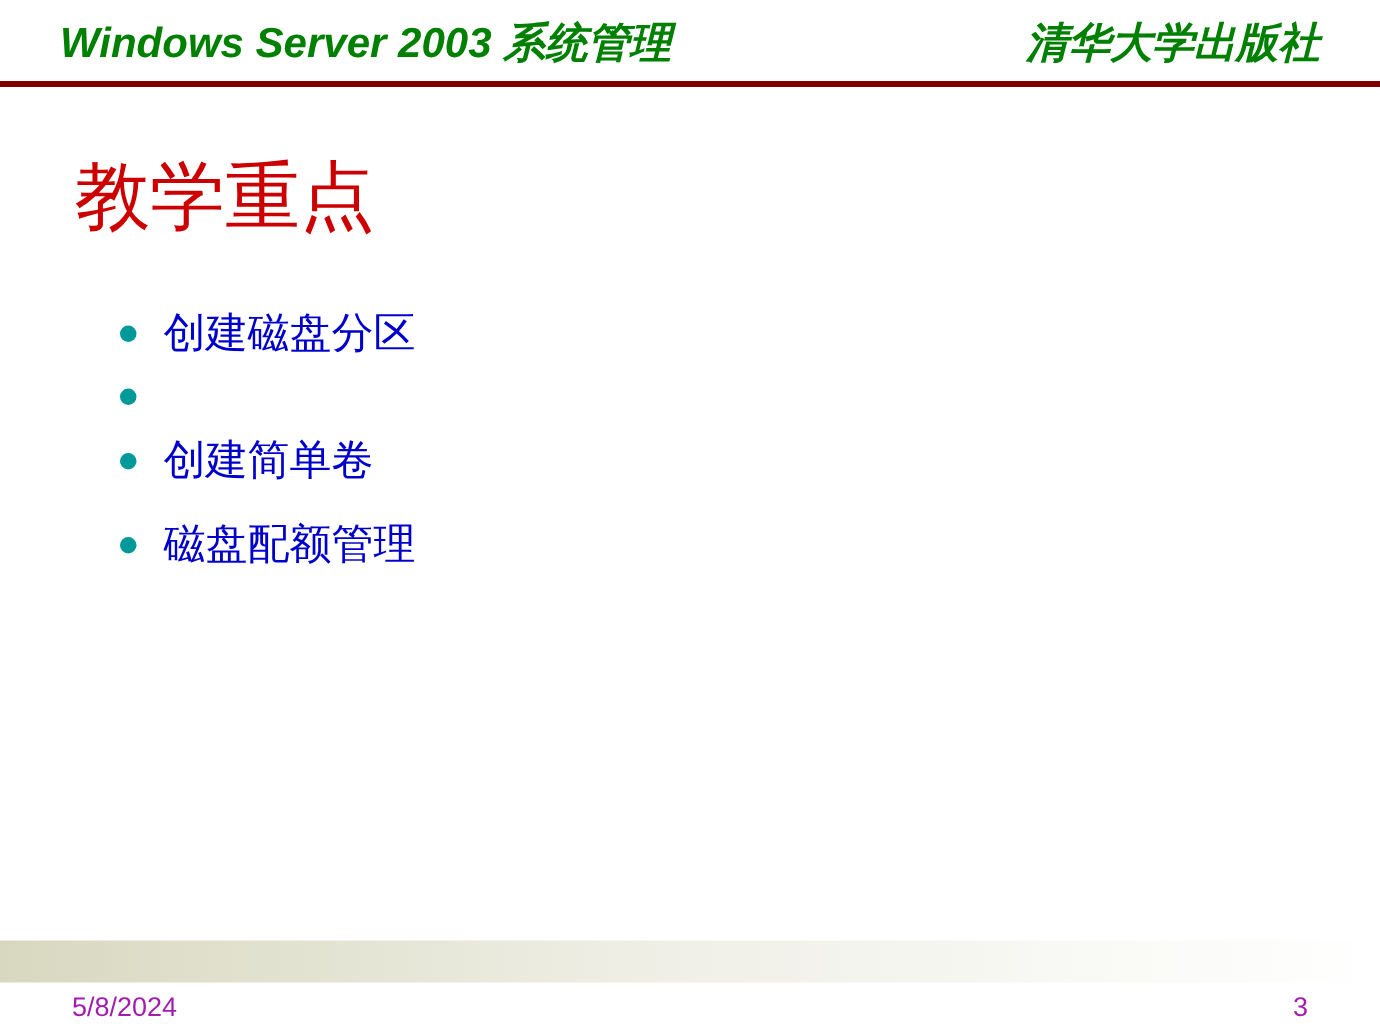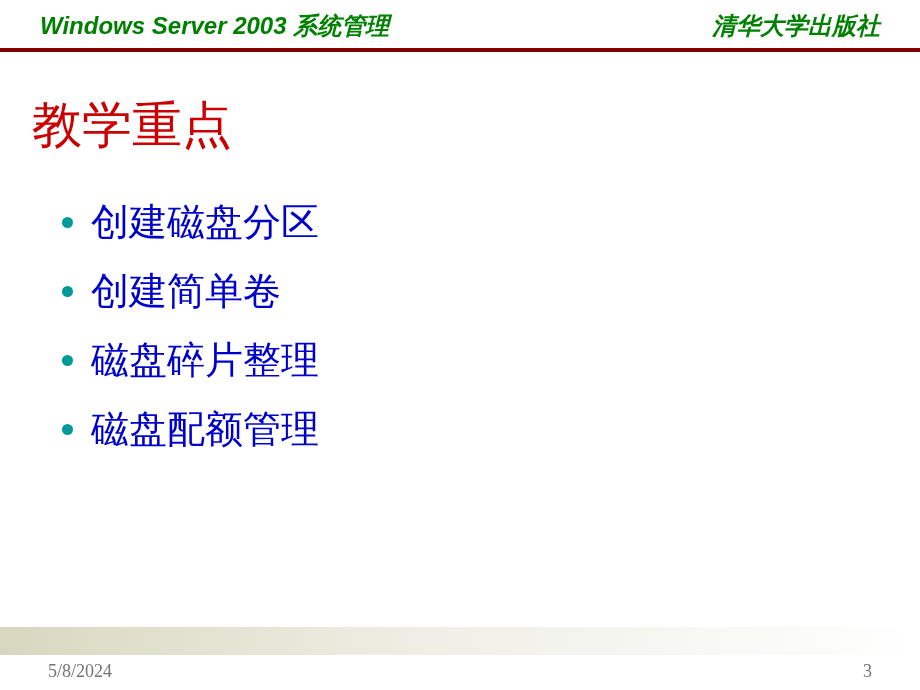--- a/index.html
+++ b/index.html
@@ -14,56 +14,56 @@
       font-family: "SimSun", "宋体", serif;
       position: relative;
       overflow: hidden;
     }
     .header {
       display: flex;
       justify-content: space-between;
       padding: 10px 40px 6px 40px;
       font-weight: bold;
       font-style: italic;
-      font-size: 24px;
+      font-size: 28px;
       color: #008000;
       font-family: "SimHei", "黑体", Arial, sans-serif;
     }
     .header-left {
       font-family: Arial, "SimHei", sans-serif;
     }
     .header-right {
       font-family: "SimHei", "黑体", sans-serif;
       text-align: right;
     }
     .divider-top {
       height: 4px;
       background: #800000;
       margin: 0;
       width: 100%;
     }
     .content {
-      padding: 40px 50px 20px 32px;
+      padding: 40px 50px 20px 50px;
     }
     .title {
       color: #cc0000;
       font-size: 50px;
       font-weight: normal;
       font-family: "SimSun", "宋体", serif;
       margin-bottom: 38px;
     }
     .bullet-list {
       list-style: none;
       padding-left: 30px;
     }
     .bullet-item {
       display: flex;
       align-items: center;
       margin-bottom: 18px;
-      font-size: 38px;
+      font-size: 28px;
       color: #0000cc;
       font-family: "SimSun", "宋体", serif;
     }
     .bullet-dot {
       width: 11px;
       height: 11px;
       background: #009999;
       border-radius: 50%;
       margin-right: 18px;
       flex-shrink: 0;
@@ -77,22 +77,22 @@
     .gradient-bar {
       height: 28px;
       background: linear-gradient(to right, #d8d8c0 0%, #f0f0e8 50%, #ffffff 100%);
     }
     .footer {
       display: flex;
       justify-content: space-between;
       align-items: center;
       padding: 6px 48px 8px 48px;
       font-size: 18px;
-      color: #737373;
-      font-family: Liberation Serif, serif;
+      color: #a21caf;
+      font-family: Liberation Sans, sans-serif;
     }
   </style>
 </head>
 <body>
 
 <div class="header">
   <span class="header-left">Windows Server 2003 系统管理</span>
   <span class="header-right">清华大学出版社</span>
 </div>
 
@@ -100,25 +100,24 @@
 
 <div class="content">
   <h1 class="title">教学重点</h1>
   <ul class="bullet-list">
     <li class="bullet-item">
       <span class="bullet-dot"></span>
       <span>创建磁盘分区</span>
     </li>
     <li class="bullet-item">
       <span class="bullet-dot"></span>
-      <span>创建简单卷</span>
     </li>
     <li class="bullet-item">
       <span class="bullet-dot"></span>
-      <span>磁盘碎片整理</span>
+      <span>创建简单卷</span>
     </li>
     <li class="bullet-item">
       <span class="bullet-dot"></span>
       <span>磁盘配额管理</span>
     </li>
   </ul>
 </div>
 
 <div class="footer-area">
   <div class="gradient-bar"></div>

